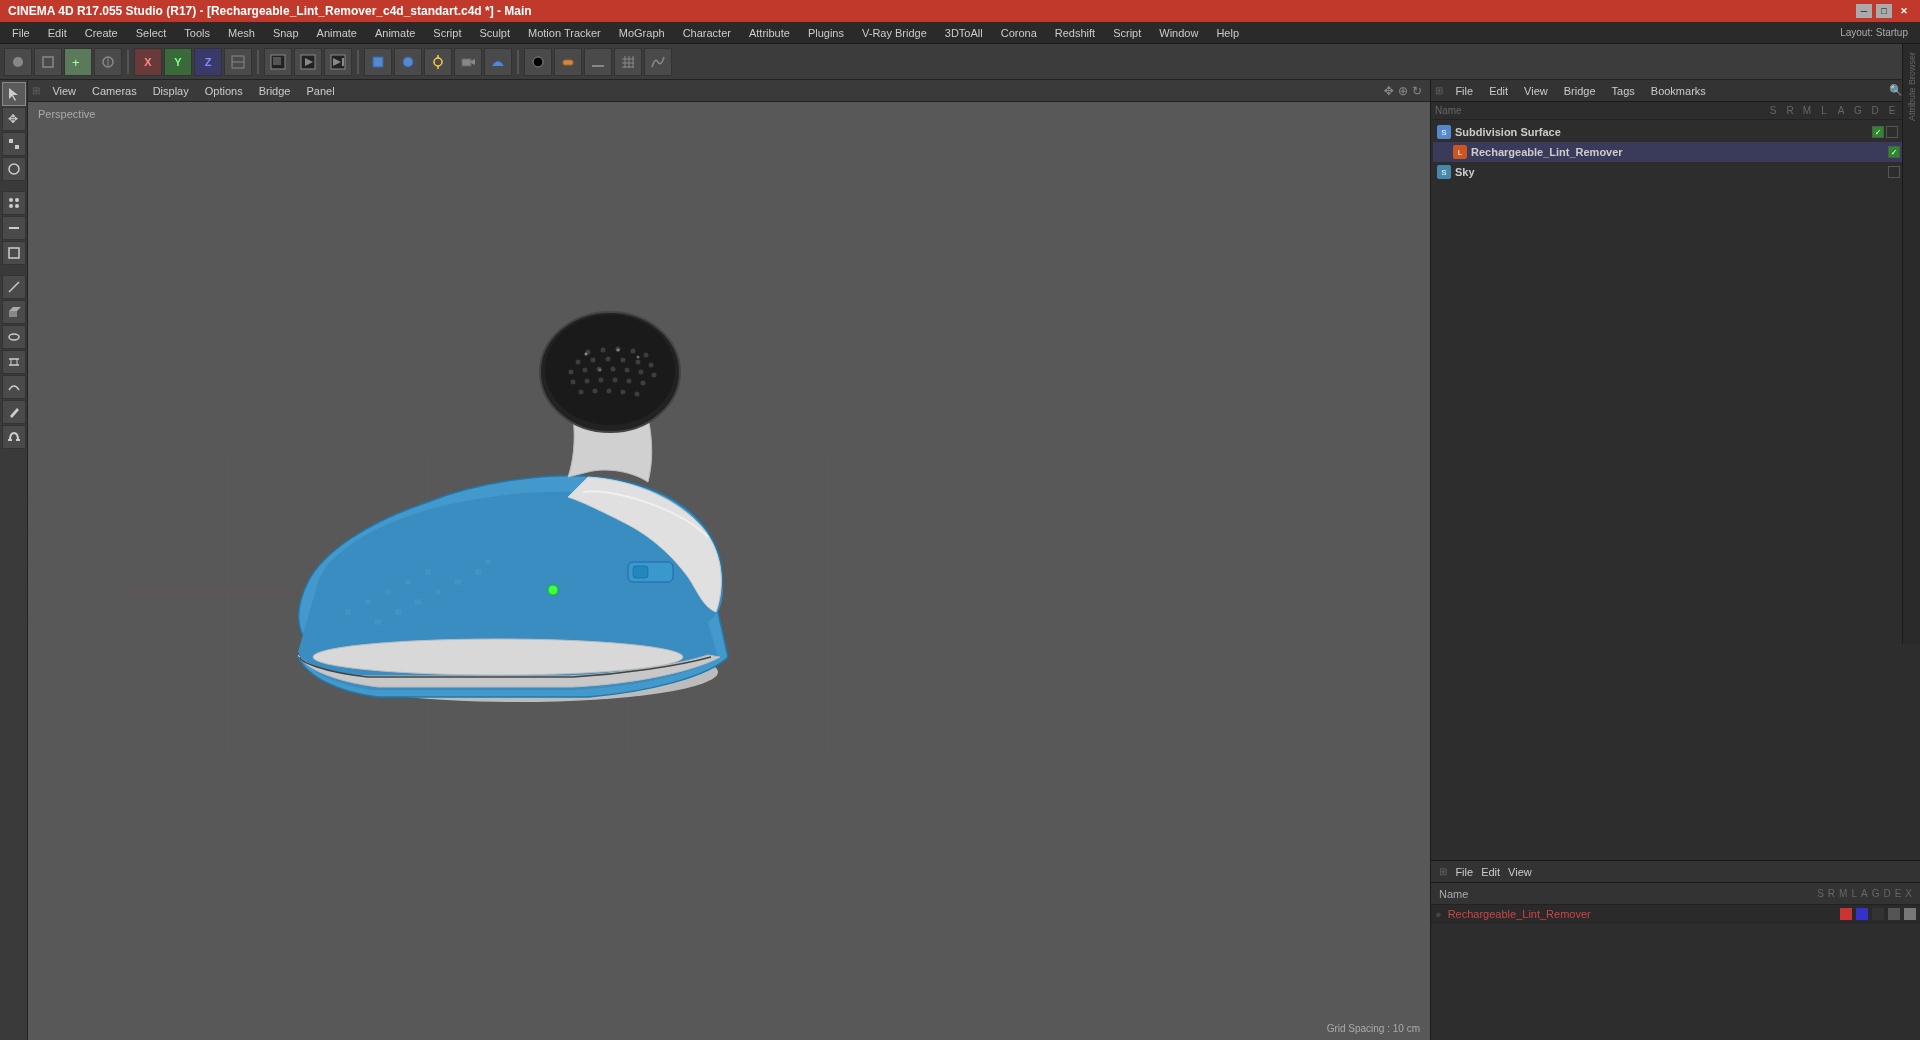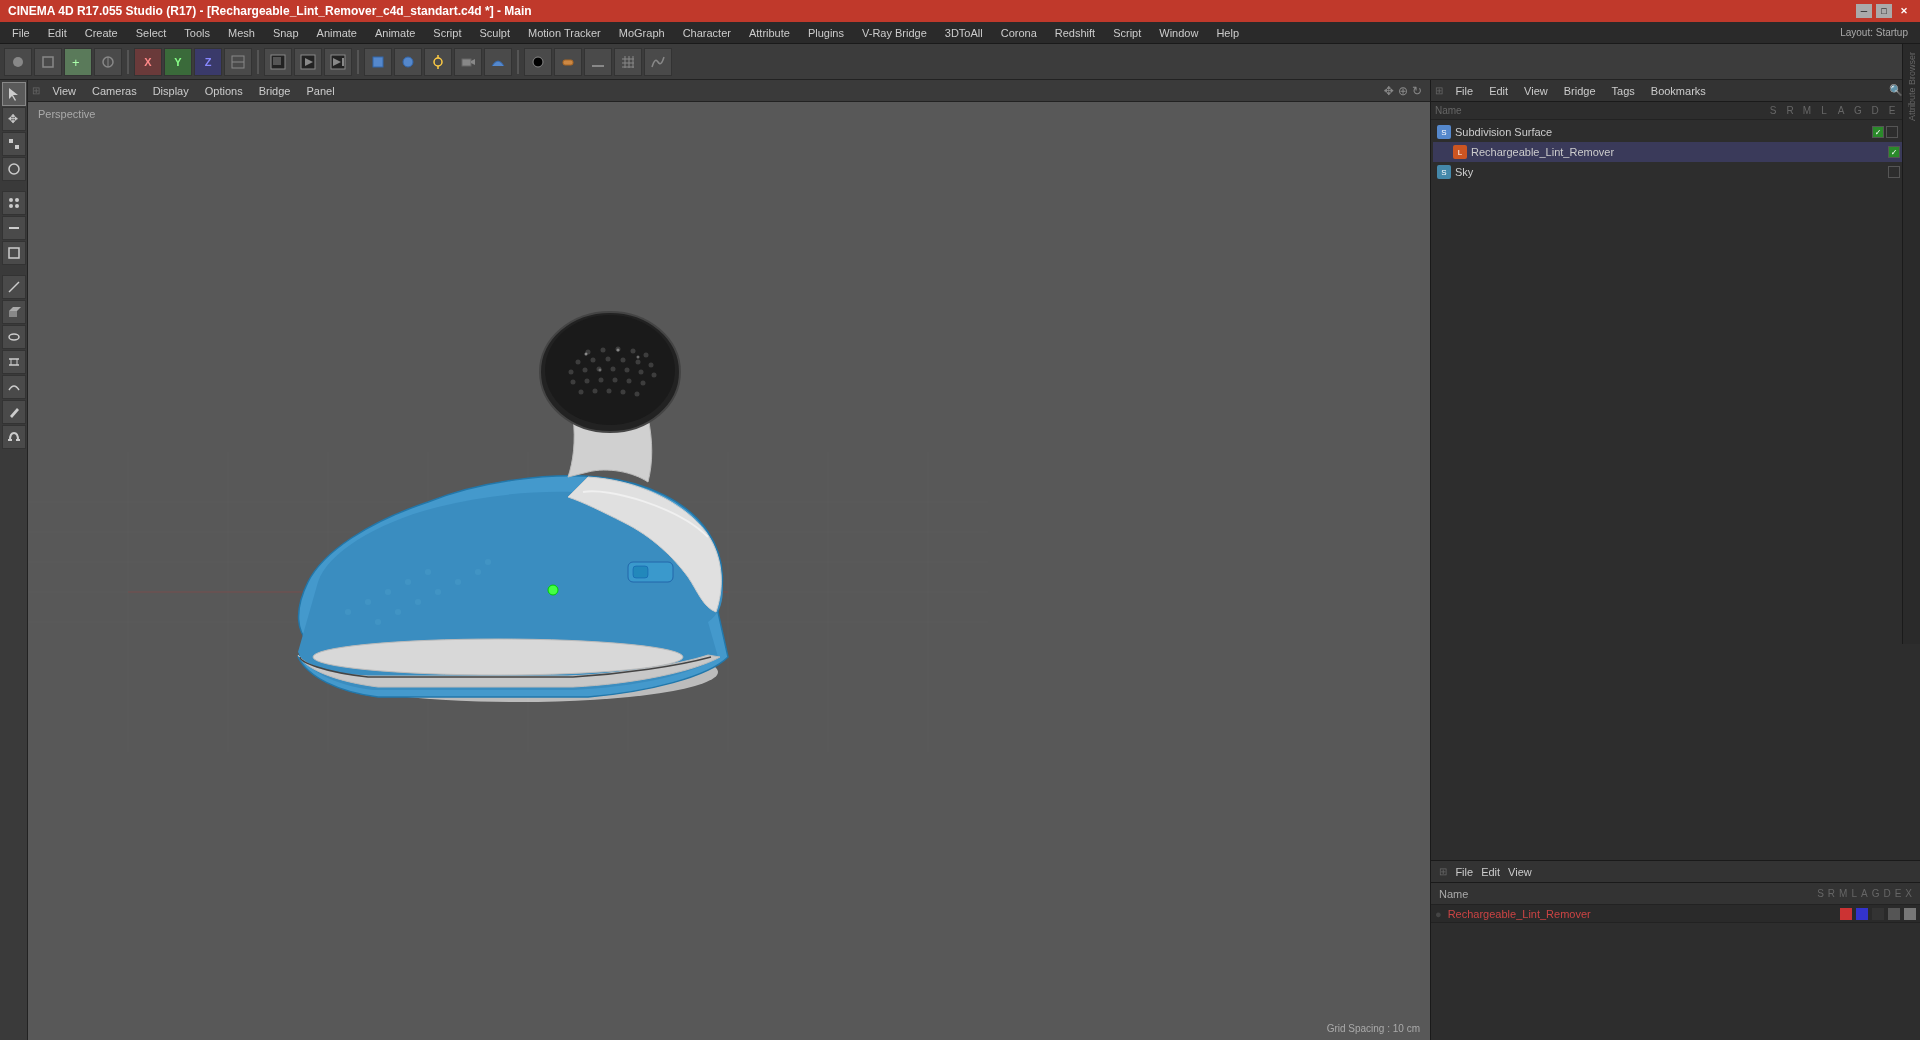--- a/index.html
+++ b/index.html
@@ -279,20 +279,21 @@
       align-items: center;
       justify-content: center;
       font-size: 8px;
       color: white;
       flex-shrink: 0;
     }
     .tree-label {
       flex: 1;
       font-size: 11px;
       color: #ccc;
+      font-weight: bold;
     }
     .tree-checkboxes {
       display: flex;
       gap: 2px;
     }
     .tree-check {
       width: 12px;
       height: 12px;
       border: 1px solid #555;
       display: flex;

